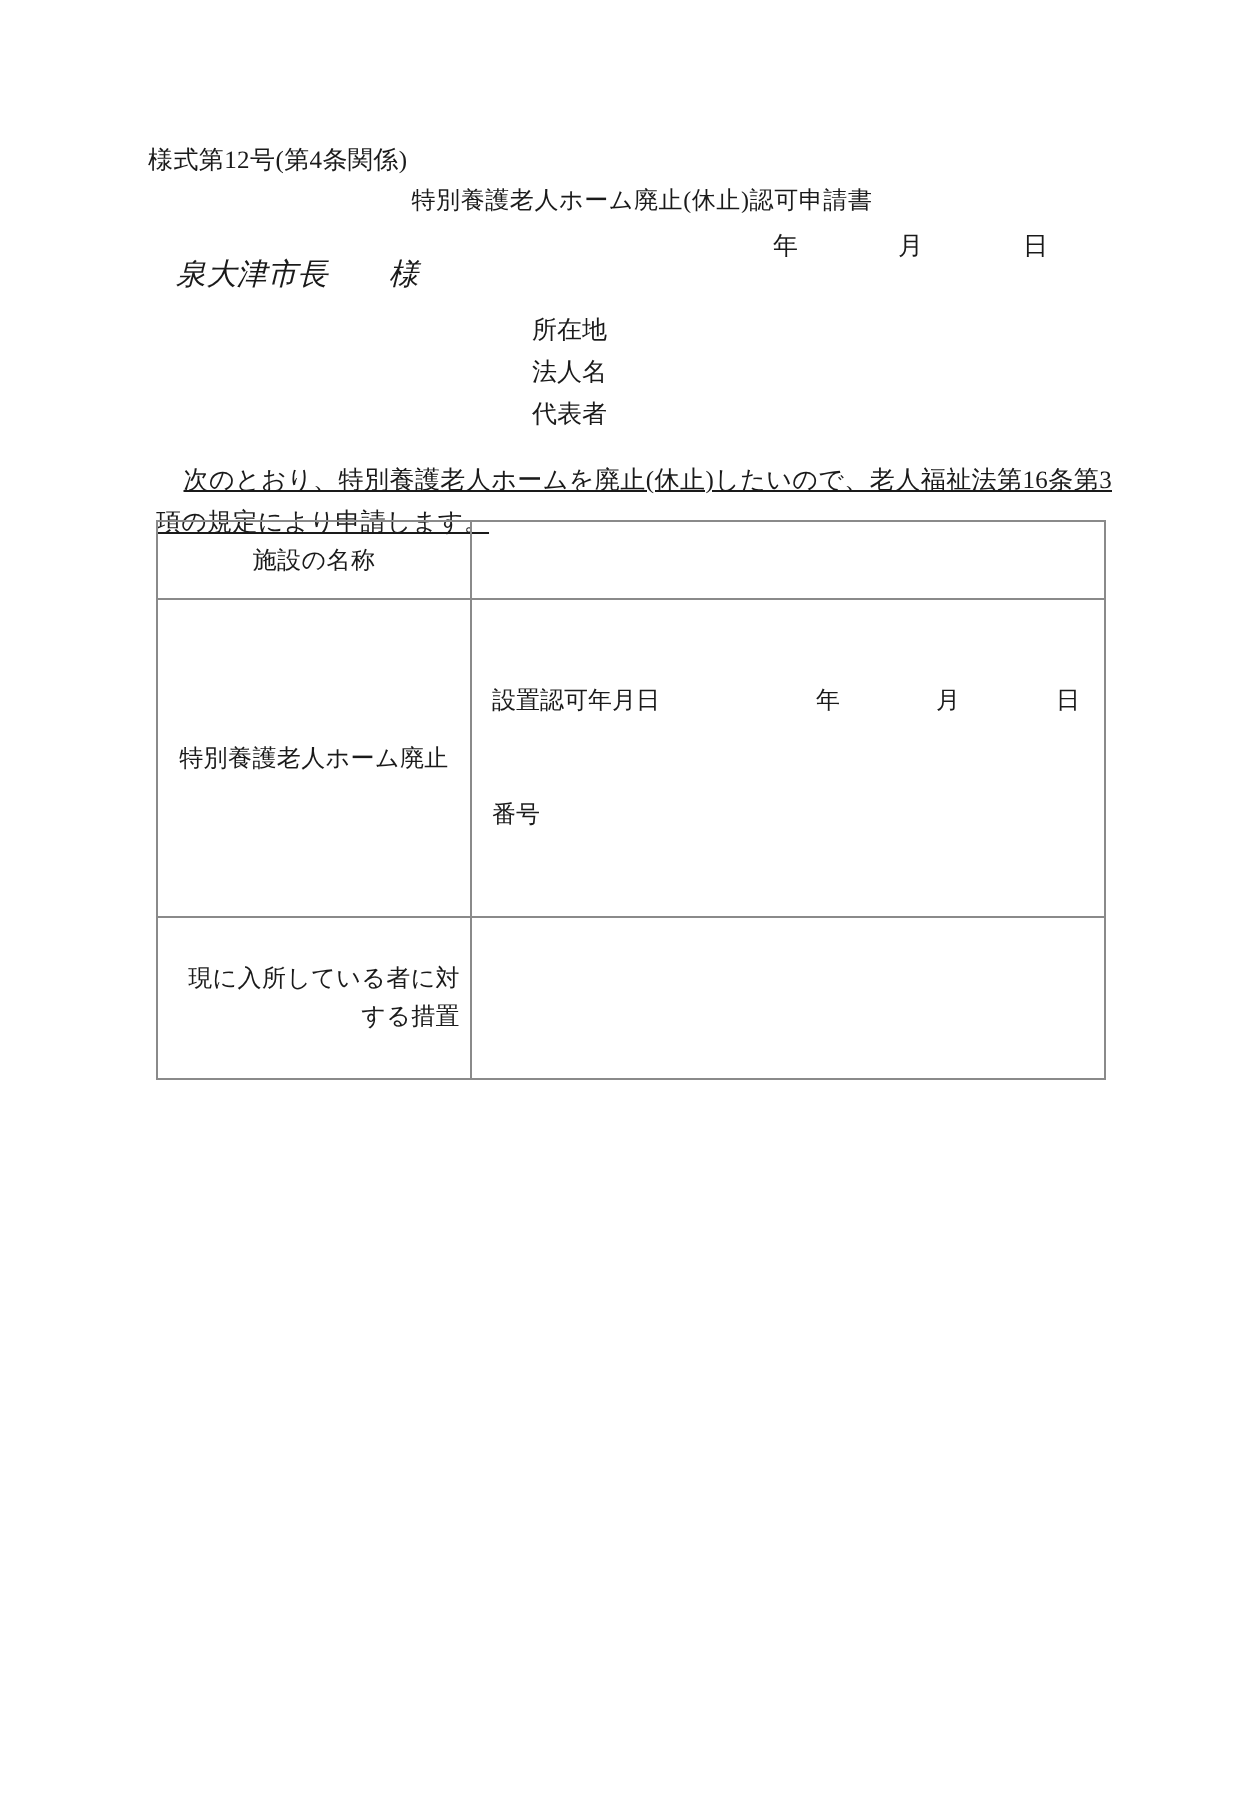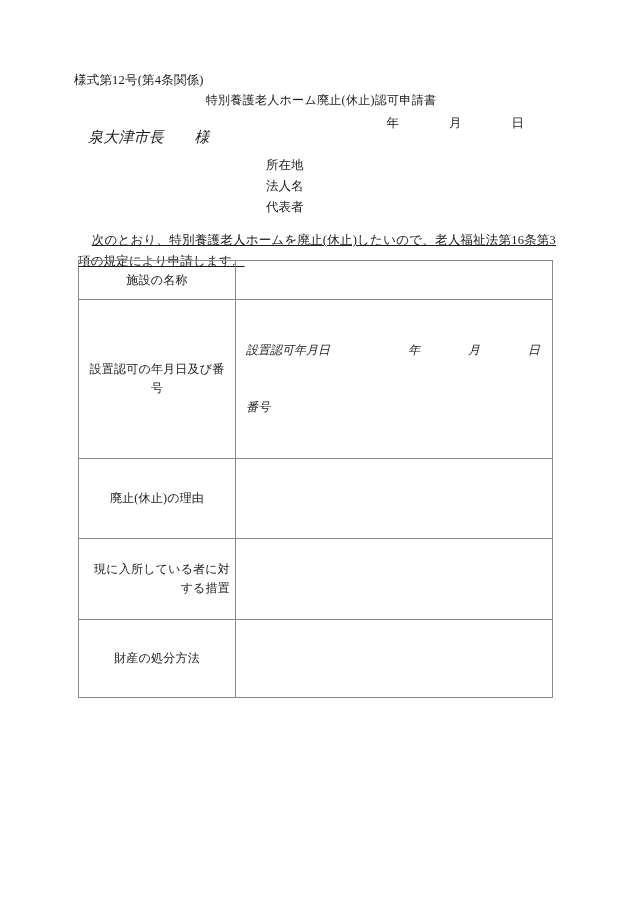--- a/index.html
+++ b/index.html
@@ -114,21 +114,21 @@
     padding-left: 9px;
     padding-right: 5px;
   }
   .val {
     display: block;
     line-height: 19px;
     padding: 0 10px;
     white-space: pre;
   }
   .val.center { text-align: center; }
-  .val.pad-top { padding-top: 3px; padding-bottom: 3px; font-style: italic; }
+  .val.pad-top { padding-top: 3px; padding-bottom: 3px; }
   .val .line { display: block; }
   .val .dateline {
     display: inline-block;
     margin-left: 78px;
   }
 </style>
 </head>
 <body>
 
 <div class="page">
@@ -160,56 +160,40 @@
         <td>
           <span class="lbl">施設の名称</span>
         </td>
         <td>
           <span class="val"></span>
         </td>
       </tr>
 
       <tr style="height:49px">
         <td>
-          <span class="lbl">設置認可の年月日及び番号</span>
+          <span class="lbl">特別養護老人ホーム廃止</span>
         </td>
         <td>
           <span class="val pad-top">
             <span class="line"><span>設置認可年月日</span><span class="dateline">年　　　　月　　　　日</span></span>
             <span class="line">番号</span>
           </span>
         </td>
       </tr>
 
 
-      <tr style="height:80px">
-        <td>
-          <span class="lbl">廃止(休止)の理由</span>
-        </td>
-        <td>
-          <span class="val"></span>
-        </td>
-      </tr>
 
       <tr style="height:81px">
         <td>
           <span class="lbl left">現に入所している者に対する措置</span>
         </td>
         <td>
           <span class="val"></span>
         </td>
       </tr>
 
-      <tr style="height:78px">
-        <td>
-          <span class="lbl">財産の処分方法</span>
-        </td>
-        <td>
-          <span class="val"></span>
-        </td>
-      </tr>
 
 
 
     </tbody>
   </table>
 
 </div>
 
 </body></html>

